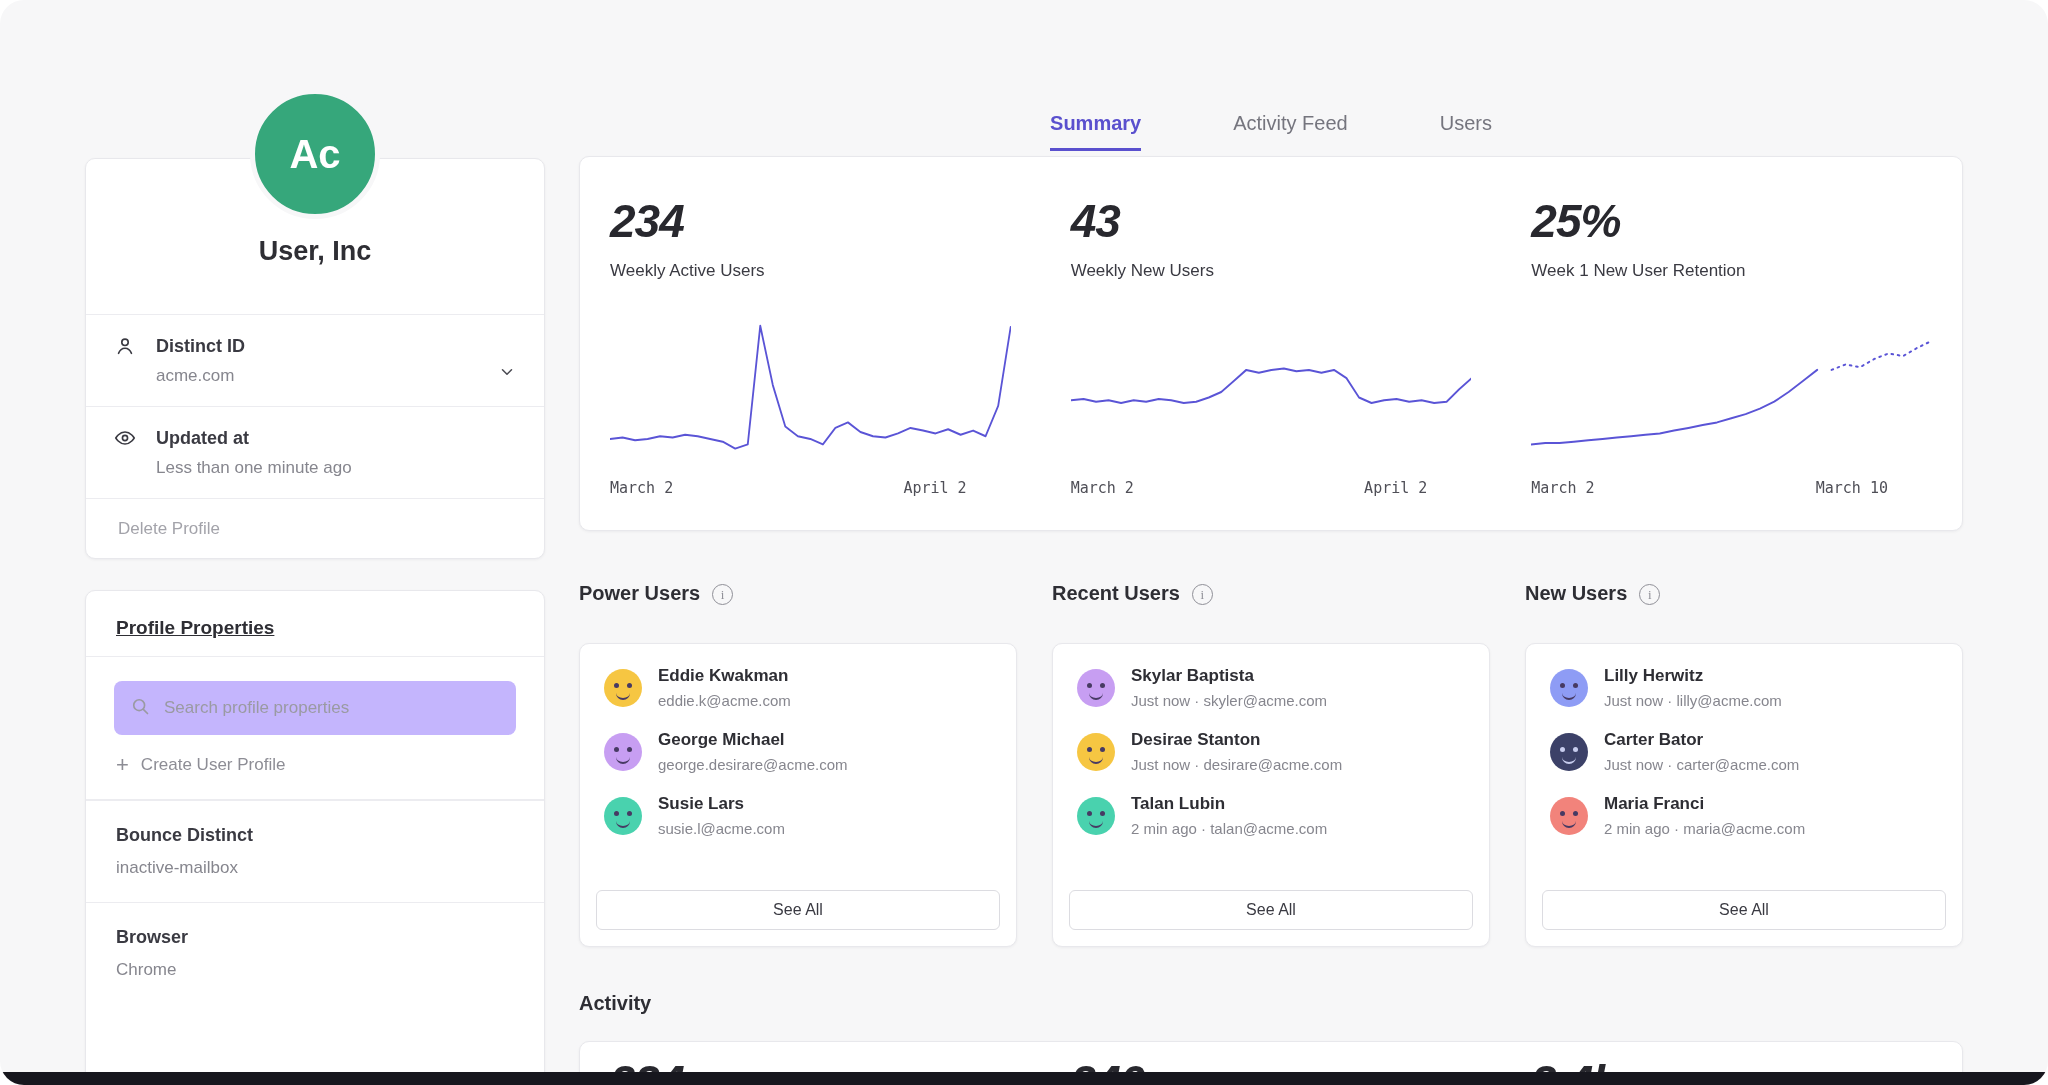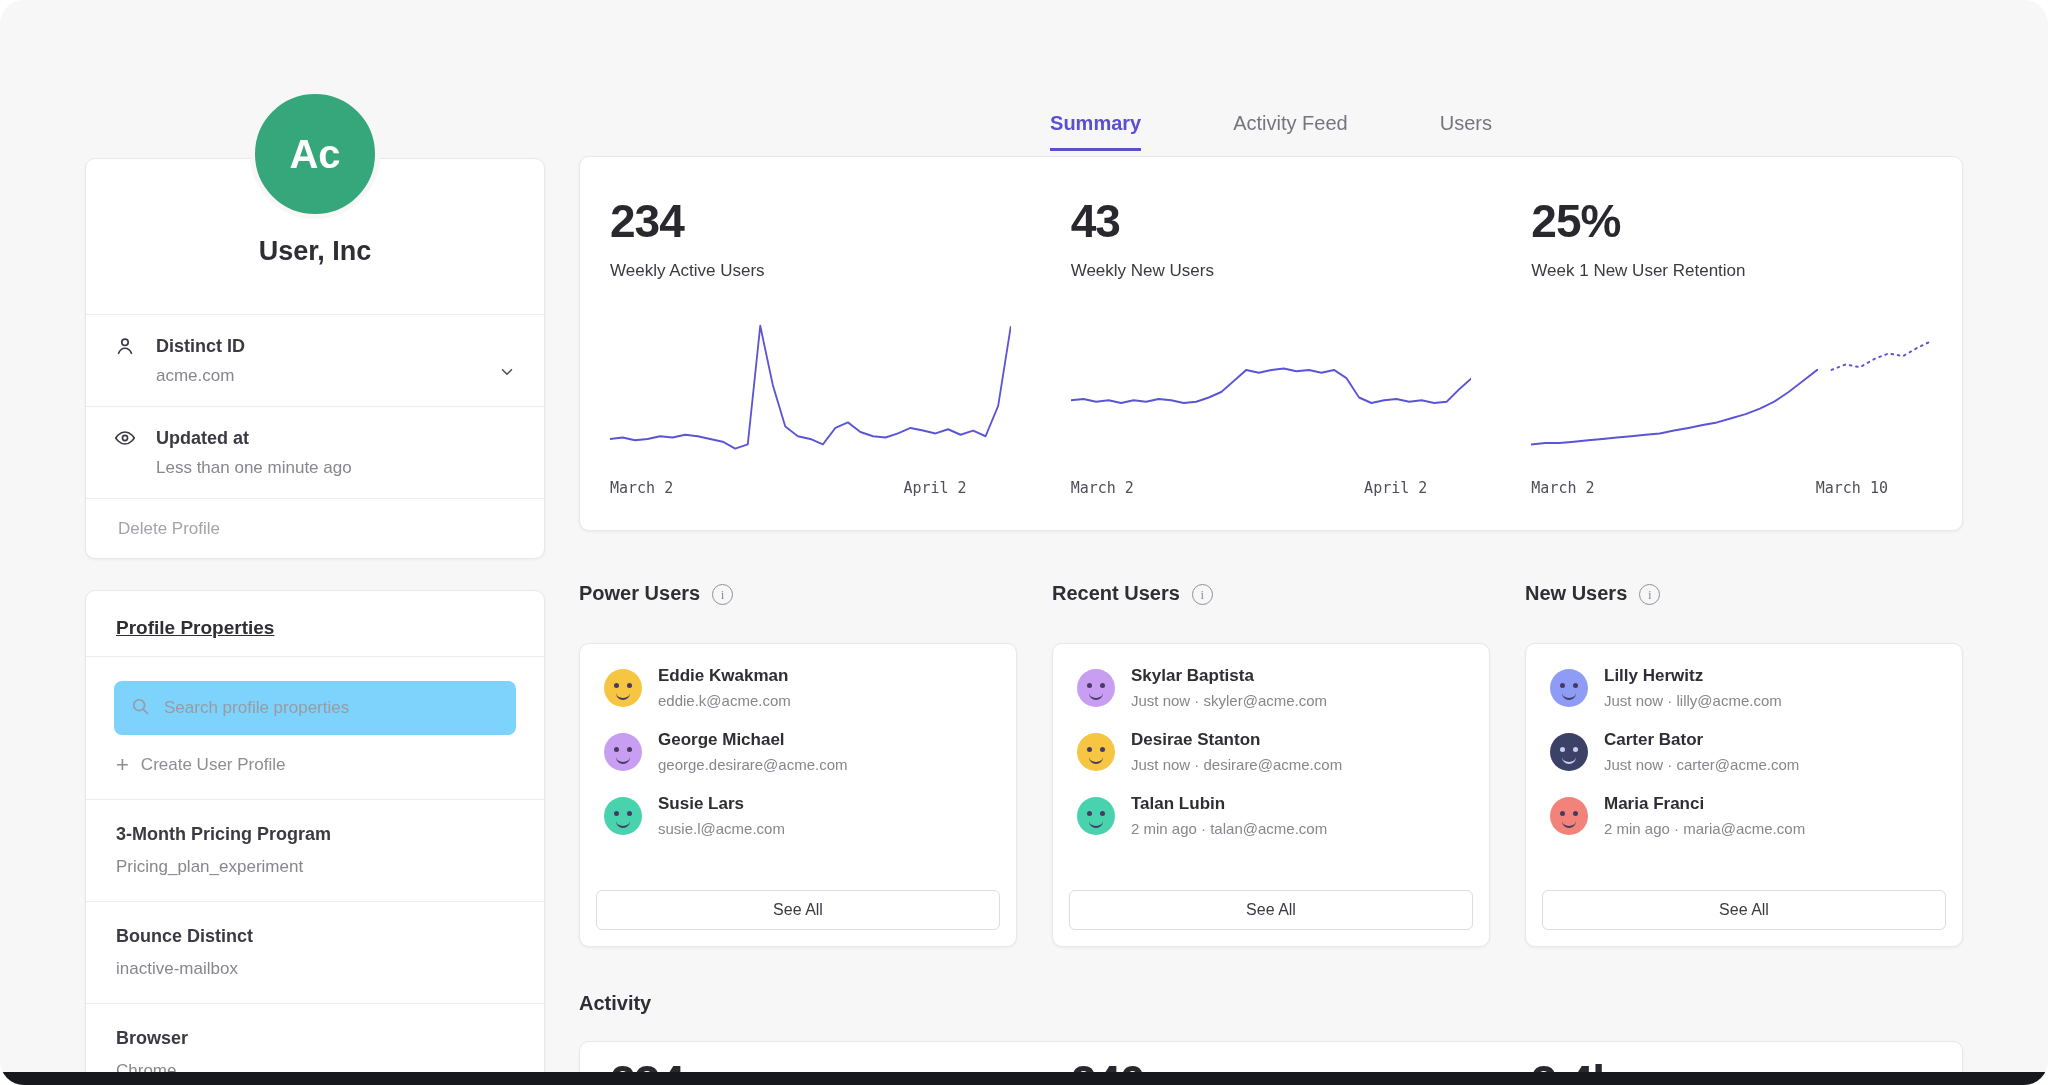--- a/index.html
+++ b/index.html
@@ -18,39 +18,39 @@
   .profile-card .divider.first { margin-top:47px; }
   .field-row { position:relative; display:flex; align-items:flex-start; padding:20px 28px; }
   .field-icon { width:24px; margin:0 18px 0 0; color:#3a3a42; flex-shrink:0; }
   .field-label { font-size:18px; font-weight:700; color:#3a3a42; line-height:22px; }
   .field-value { font-size:17px; color:#86868e; margin-top:9px; line-height:20px; }
   .chevron { position:absolute; right:28px; top:48px; color:#4a4a52; cursor:pointer; }
   .delete-row { padding:20px 32px; font-size:17px; color:#a3a3aa; cursor:pointer; }
 
   .props-card { margin-top:31px; height:560px; }
   .props-title { padding:26px 30px 17px; font-size:19px; font-weight:700; color:#2e2e34; line-height:22px;text-decoration:underline; }
-  .search-box { margin:24px 28px 0; height:54px; background:#7dd3fc; border-radius:8px;
+  .search-box { margin:24px 28px 0; height:54px; background:#c4b5fd; border-radius:8px;
     display:flex; align-items:center; padding:0 16px; gap:12px; }
   .search-box input { border:none; background:transparent; outline:none; font-size:17px; color:#3a3a42; width:100%; font-family:inherit; }
   ::placeholder { color:#9a9aa2; opacity:1; }
   .create-row { display:flex; align-items:center; gap:12px; padding:20px 30px 24px; color:#8d8d95; font-size:17px; cursor:pointer; }
   .plus { font-size:22px; line-height:18px; }
   .prop-row { padding:24px 30px; }
   .prop-name { font-size:18px; font-weight:700; color:#3a3a42; line-height:21px; }
   .prop-value { font-size:17px; color:#86868e; margin-top:12px; line-height:20px; }
 
   
   .main-col { position:absolute; left:579px; top:0; width:1384px; }
   .tabs { display:flex; justify-content:center; gap:92px; margin-top:112px; }
   .tab { font-size:20px; color:#75757e; padding-bottom:13px; cursor:pointer; line-height:23px; }
   .tab.active { color:#5a50ce; font-weight:600; border-bottom:3px solid #5a50ce; }
 
   .summary-card { margin-top:5px; height:375px; display:grid; grid-template-columns:1fr 1fr 1fr; padding-top:40px; }
   .metric-col { padding:0 30px; }
-  .metric-value { font-size:46px; font-weight:700; color:#28282e; letter-spacing:-1px; line-height:48px; }
+  .metric-value { font-size:46px; font-weight:700; color:#28282e; letter-spacing:-1px; line-height:48px;font-style:italic; }
   .metric-label { font-size:17px; color:#3a3a42; margin-top:16px; line-height:20px; }
   .chart-wrap { margin-top:36px; height:150px; }
   .ticks { display:flex; justify-content:space-between; margin-top:12px; padding-right:44px;
     font-family:"DejaVu Sans Mono","Liberation Mono",monospace; font-size:15px; color:#4f4f57; }
 
   .section-headers, .sections-cards { display:grid; grid-template-columns:1fr 1fr 1fr; column-gap:35px; }
   .section-headers { margin-top:50px; }
   .section-header { display:flex; align-items:flex-end; gap:12px; font-size:20px; font-weight:700; color:#2e2e34; line-height:24px; }
   .info-icon { width:21px; height:21px; border:1.5px solid #8f8f97; border-radius:50%; color:#8f8f97;
     font-size:13px; font-weight:400; display:flex; align-items:center; justify-content:center;
@@ -141,24 +141,20 @@
         </span>
         <input type="text" placeholder="Search profile properties" style="">
       </div>
 
       <div class="create-row">
         <span class="plus">+</span>
         <span>Create User Profile</span>
       </div>
       <div class="divider"></div>
 
-      <div class="prop-row">
-        <div class="prop-name">3-Month Pricing Program</div>
-        <div class="prop-value">Pricing_plan_experiment</div>
-      </div>
       <div class="divider"></div>
 
       <div class="prop-row">
         <div class="prop-name">Bounce Distinct</div>
         <div class="prop-value">inactive-mailbox</div>
       </div>
       <div class="divider"></div>
 
       <div class="prop-row">
         <div class="prop-name">Browser</div>

